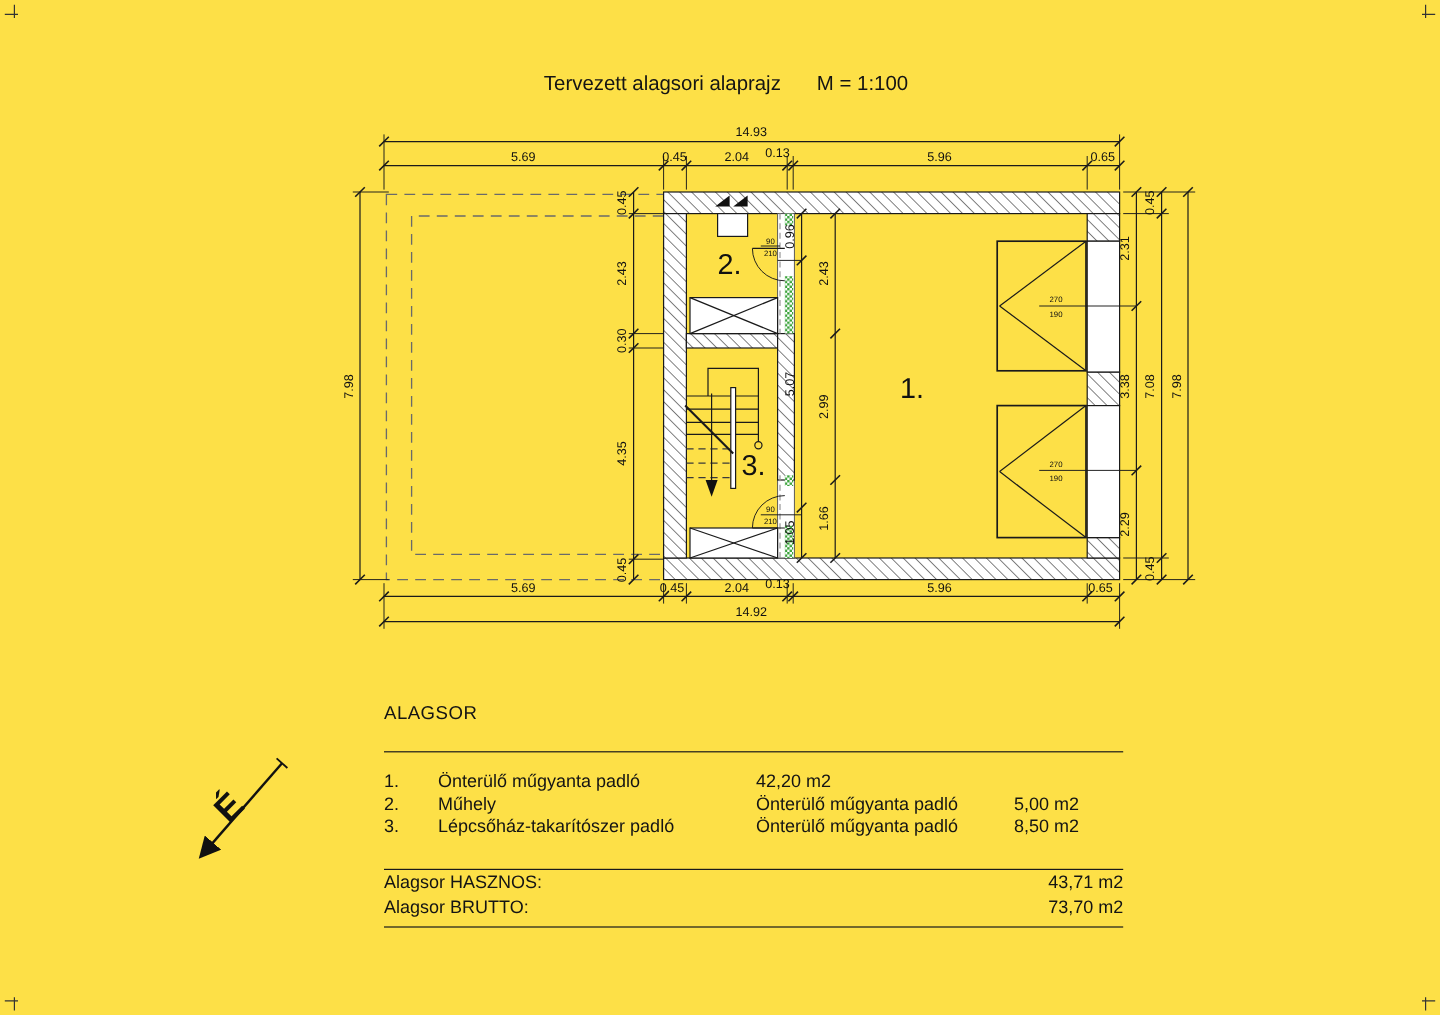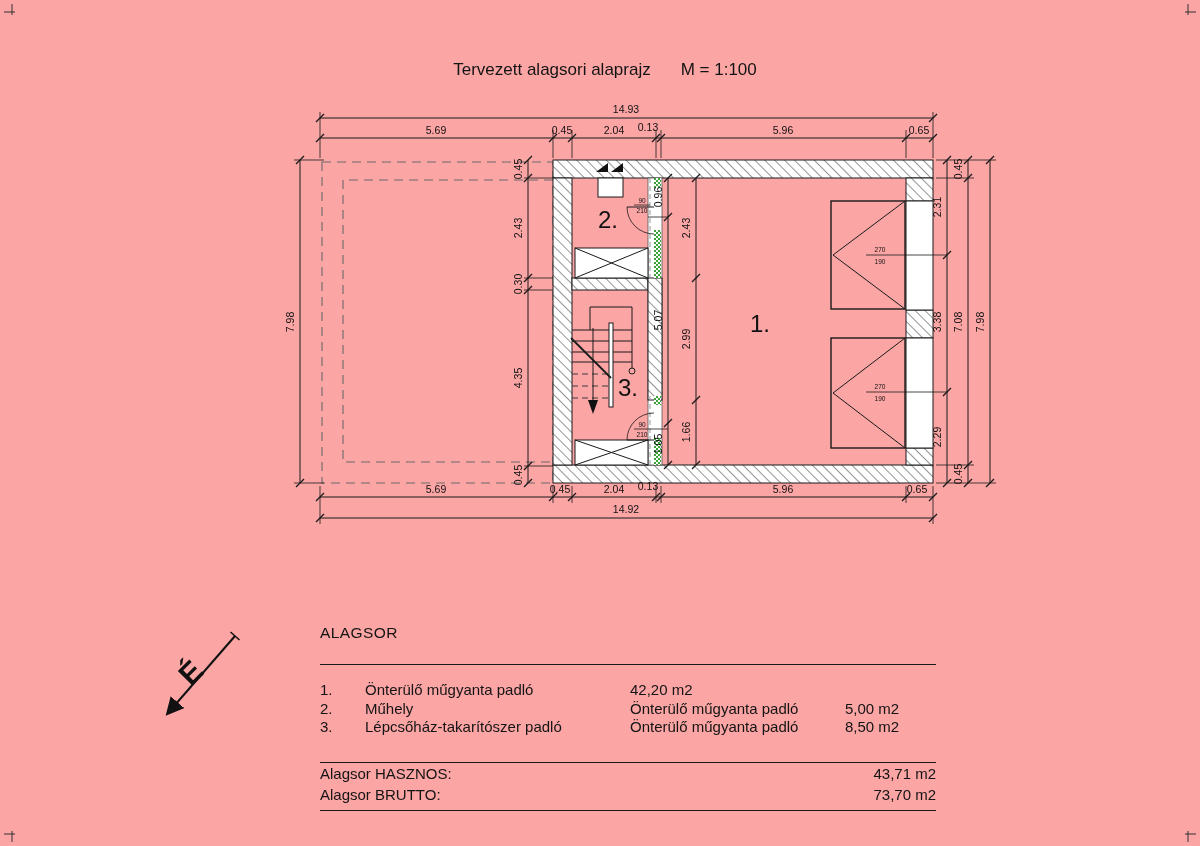--- a/index.html
+++ b/index.html
@@ -1,23 +1,23 @@
 <!DOCTYPE html>
 <html><head>
 <meta charset="utf-8">
 <style>
   html,body{margin:0;padding:0;background:#fff;}
-  #page{position:relative;width:1200px;height:846px;background:#fca5a5;overflow:hidden;
+  #page{position:relative;width:1200px;height:846px;background:#fde047;overflow:hidden;
         font-family:"Liberation Sans",sans-serif;color:#111;}
   
   .title{position:absolute;top:60px;left:0;width:1210px;text-align:center;
          font-size:17px;color:#141414;}
   .title .scale{margin-left:30px;}
   
-  .legend{position:absolute;left:320px;top:586px;width:616px;font-size:15px;color:#141414;margin-top:38px;}
+  .legend{position:absolute;left:320px;top:586px;width:616px;font-size:15px;color:#141414;}
   .lg-head{font-size:15.5px;letter-spacing:.4px;}
   .lg-rule{height:0;border-top:1.5px solid #1a1a1a;margin-top:22px;}
   .lg-rows{margin-top:16px;}
   .lg-row{display:grid;grid-template-columns:45px 265px 215px 1fr;line-height:18.5px;}
   .lg-area{}
   .lg-totrule{height:0;border-top:1.5px solid #1a1a1a;margin-top:25px;}
   .lg-tot{display:grid;grid-template-columns:1fr auto;line-height:21px;}
   .lg-tot:first-of-type{margin-top:4px;}
   .lg-botrule{height:0;border-top:1.5px solid #1a1a1a;margin-top:5px;}
   

